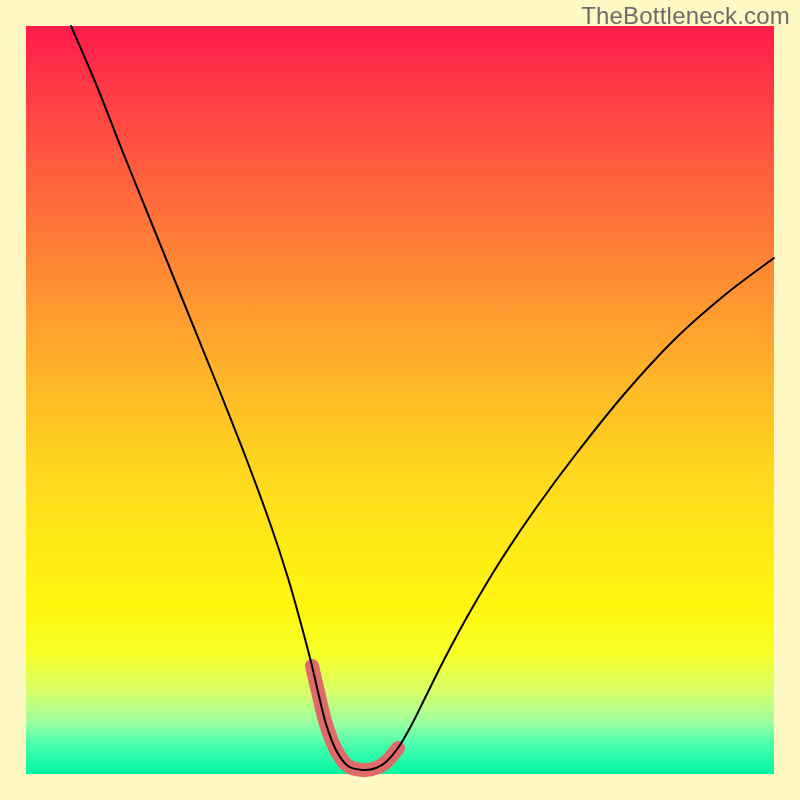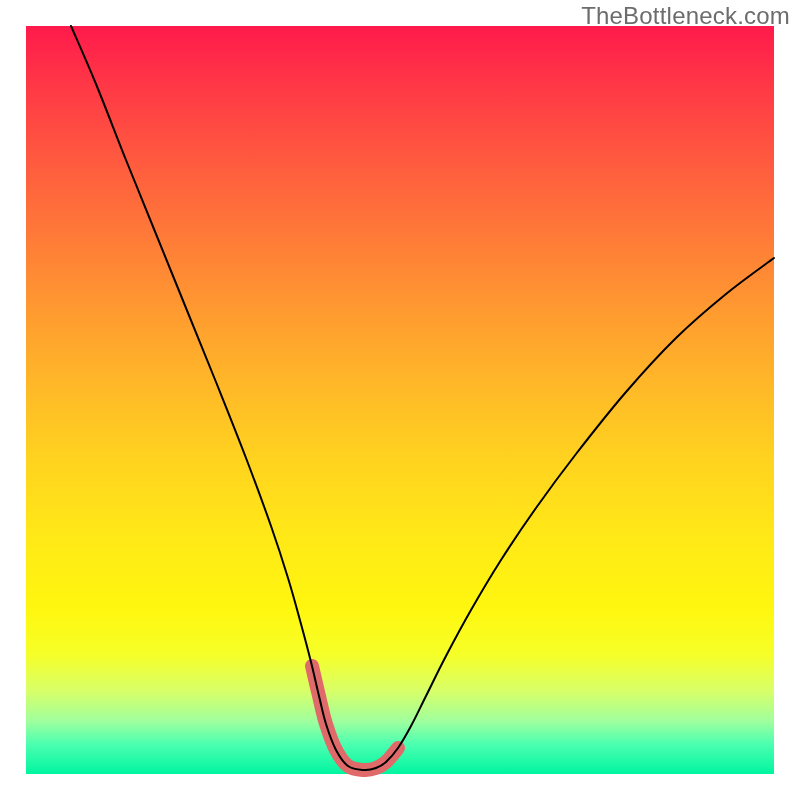--- a/index.html
+++ b/index.html
@@ -9,21 +9,21 @@
     height: 800px;
     background: #000;
     overflow: hidden;
   }
   .frame {
     position: absolute;
     left: 0;
     top: 0;
     width: 800px;
     height: 800px;
-    background: #ffffff;
+    background: #fef9c3;
   }
   .plot {
     position: absolute;
     left: 26px;
     top: 26px;
     width: 748px;
     height: 748px;
     background: linear-gradient(to bottom,
       #ff1a4b 0%,
       #ff3846 8%,

